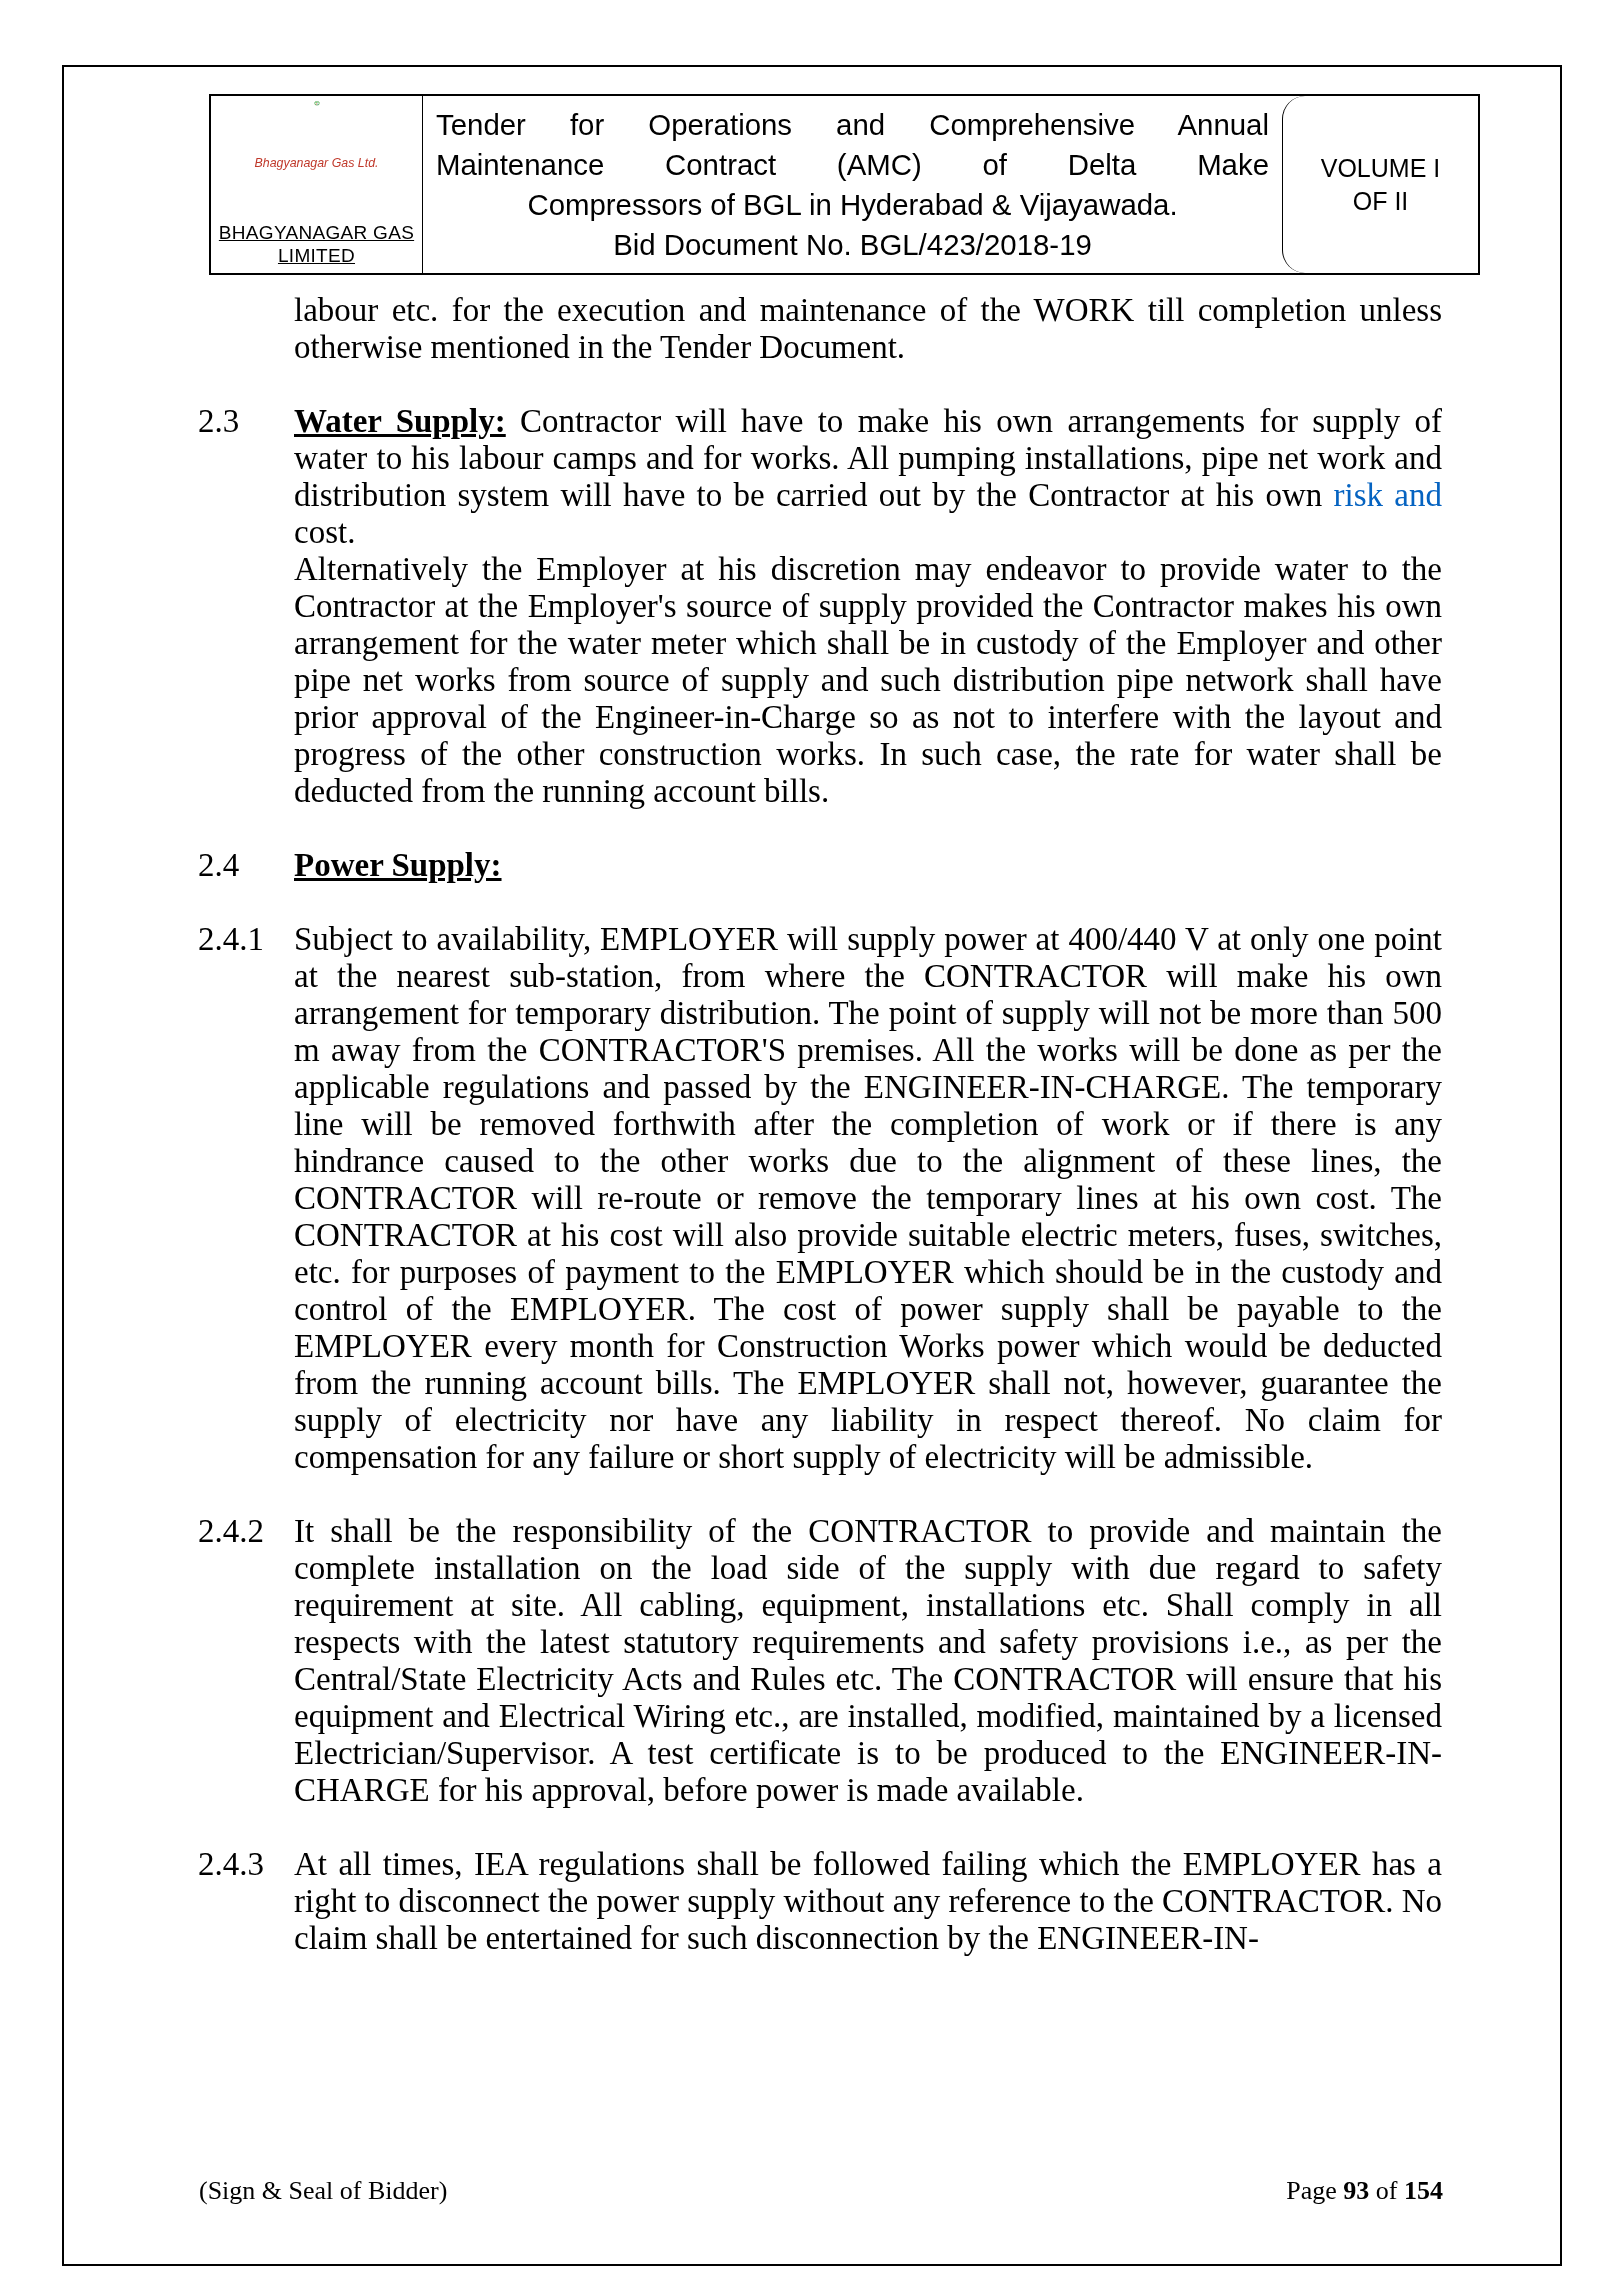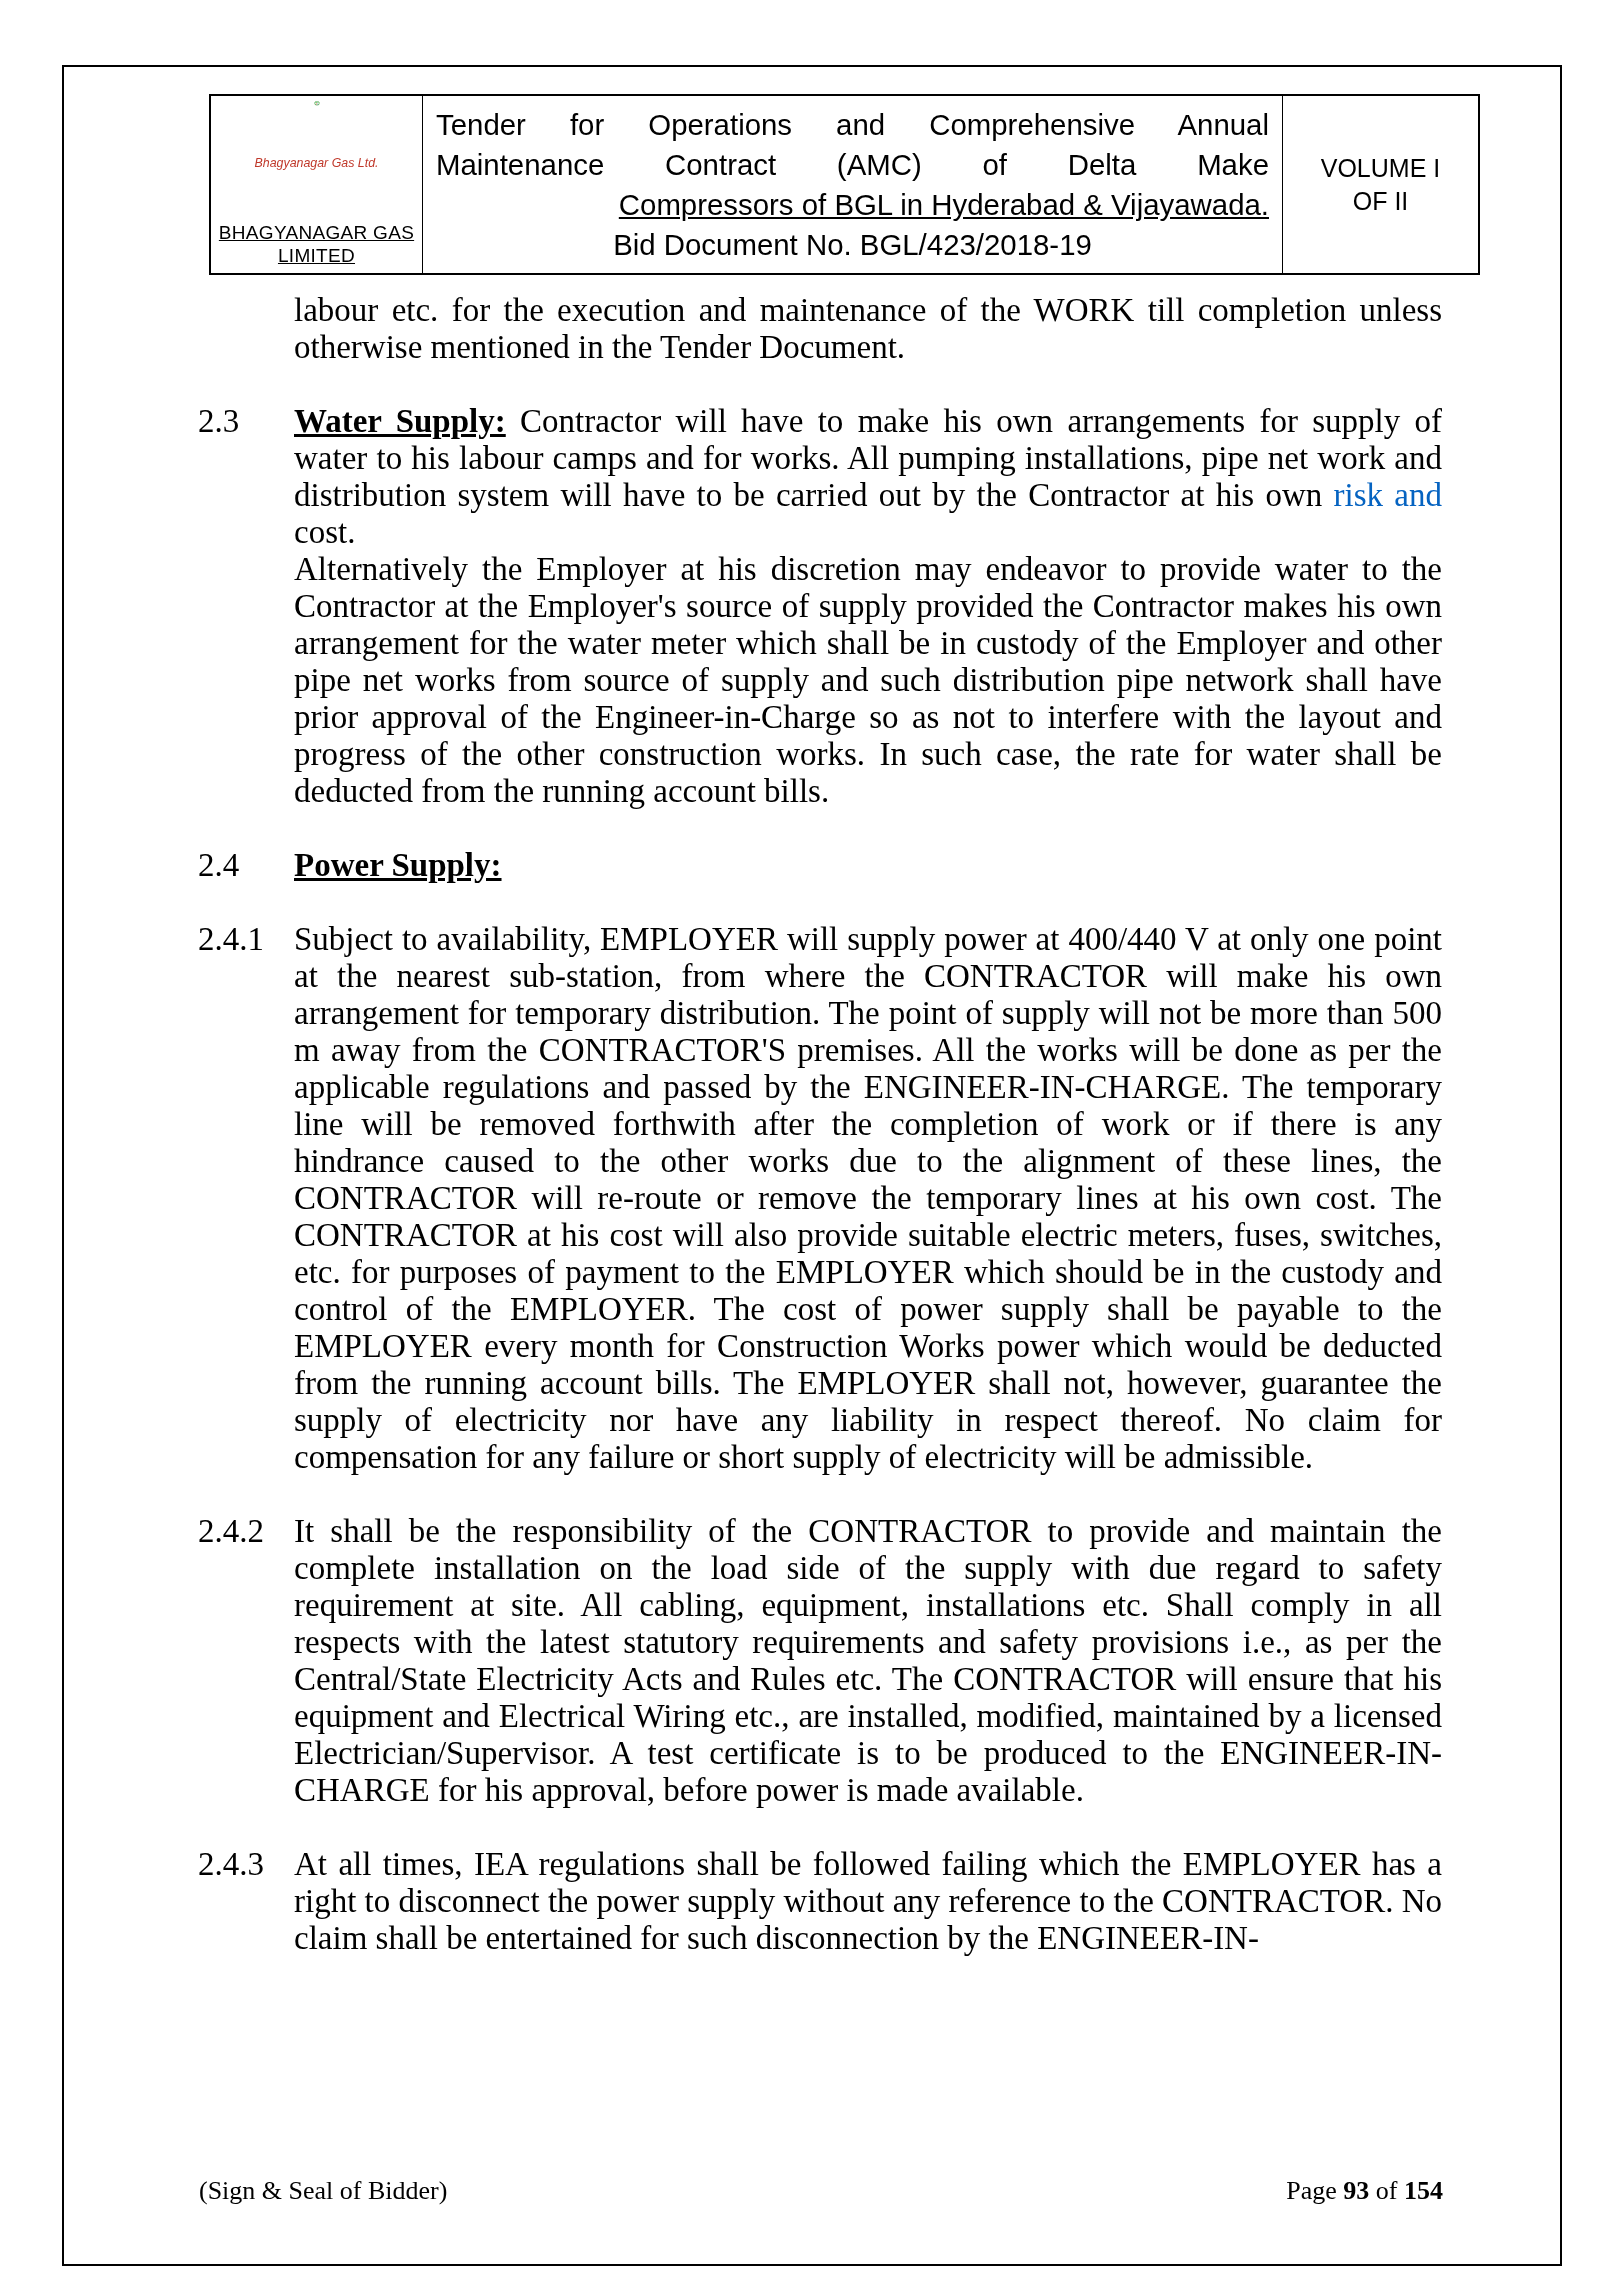--- a/index.html
+++ b/index.html
@@ -63,31 +63,32 @@
 
   .title-cell {
     flex: 1;
     padding: 9.2px 13px 0 13px;
   }
   .header-title div {
     font-size: 29.4px;
     line-height: 40px;
   }
   .header-title div:nth-child(-n+2) { text-align: justify; text-align-last: justify; }
-  .header-title div:nth-child(3) { text-align: right; text-decoration: underline; }
+  .header-title div:nth-child(3) { text-align: center; }
   .header-title div:nth-child(4) { text-align: center; }
 
   .volume-cell {
     width: 196px;
     display: flex;
     flex-direction: column;
     align-items: center;
     justify-content: center;
     font-size: 25px;
     line-height: 33px;
+    border-radius: 23px;
   }
 
   
   .document-body {
     position: absolute;
     left: 294px; top: 292px;
     width: 1148px;
     font-size: 33px;
     line-height: 37px;
   }

